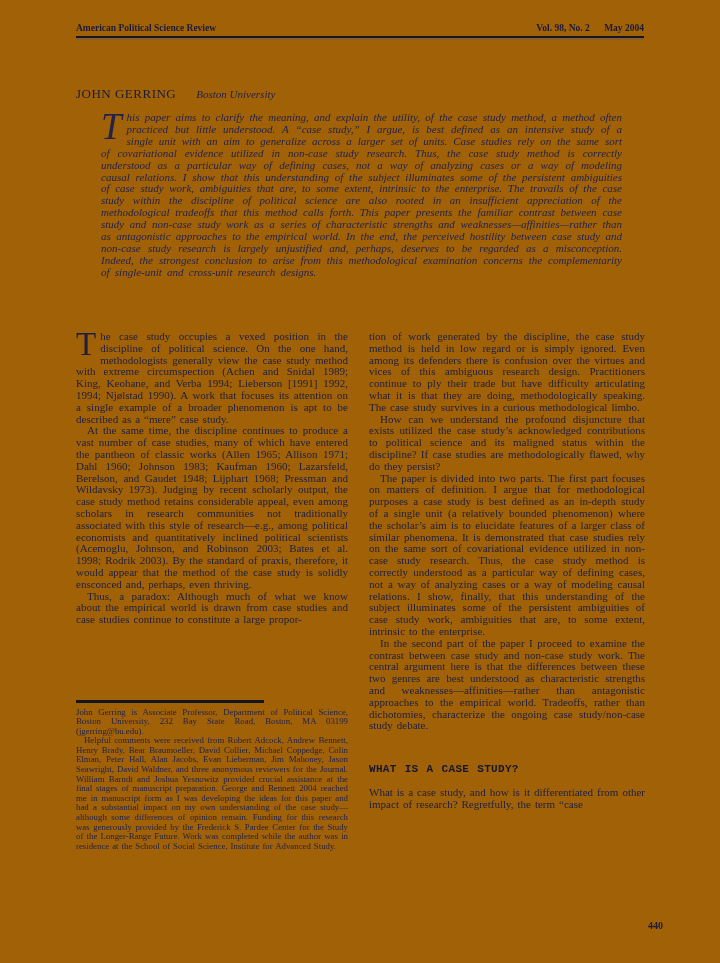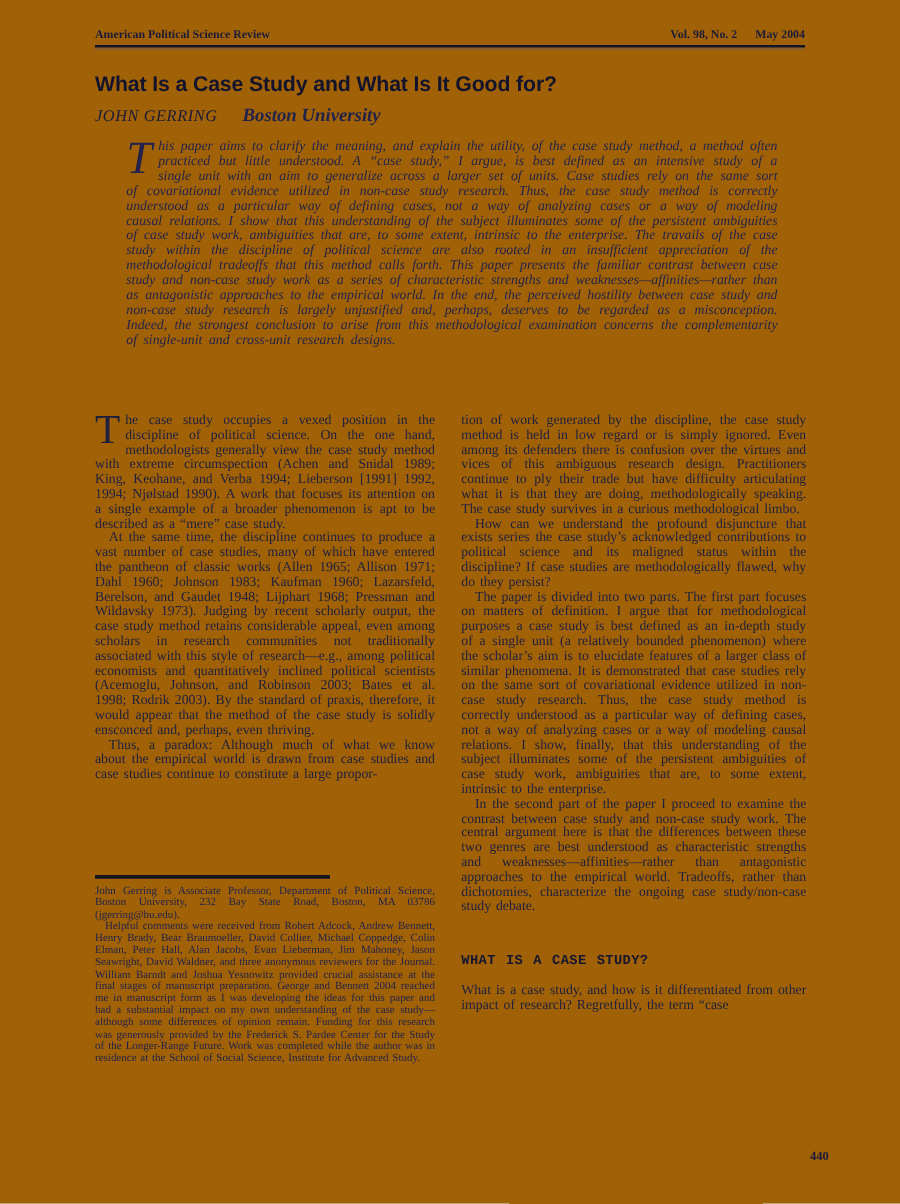--- a/index.html
+++ b/index.html
@@ -16,22 +16,22 @@
   .header-rule {
     position:absolute; top:36px; left:76px; width:568px; height:2px;
     background:#15152a; box-shadow:0 2px 0 rgba(90,90,110,0.35);
   }
   .title {
     position:absolute; top:58px; left:76px; margin:0;
     font-family:"Liberation Sans", sans-serif; font-size:17px; font-weight:bold;
     color:#13132b; letter-spacing:-0.1px;
   }
   .byline { position:absolute; top:84px; left:76px; }
-  .author { font-size:13px; letter-spacing:0.5px; color:#1b1b38;font-style:italic; }
-  .affiliation { font-style:italic; font-size:15px; margin-left:16px; color:#22224a;font-weight:bold; }
+  .author { font-size:13px; letter-spacing:0.5px; color:#1b1b38; }
+  .affiliation { font-style:italic; font-size:11px; margin-left:16px; color:#22224a; }
   .abstract {
     position:absolute; top:112px; left:101px; width:521px;
     font-style:italic; font-size:11px; line-height:11.9px;
     text-align:justify; word-spacing:2.5px; color:#22224a;
   }
   .dropcap-abs { float:left; font-size:37px; line-height:30px; padding-right:5px; font-style:italic; }
   .col { position:absolute; font-size:11px; line-height:11.8px; text-align:justify; word-spacing:1.2px; color:#20203e; }
   .col p { margin:0; }
   .col p.indent { text-indent:11px; }
   .col-left  { top:331px; left:76px;  width:272px; }
@@ -57,46 +57,45 @@
 
   <div class="header">
     <span>American Political Science Review</span>
     <span class="issue-block">
       <span>Vol. 98, No. 2</span>
       <span class="date">May 2004</span>
     </span>
   </div>
   <div class="header-rule"></div>
 
-  <h1 class="title">What Is a Case Study and What Is It Good for?</h1>
 
   <div class="byline">
     <span class="author">JOHN GERRING</span>
     <span class="affiliation">Boston University</span>
   </div>
 
   <div class="abstract">
     <span class="dropcap-abs">T</span><span>his paper aims to clarify the meaning, and explain the utility, of the case study method, a method often practiced but little understood. A “case study,” I argue, is best defined as an intensive study of a single unit with an aim to generalize across a larger set of units. Case studies rely on the same sort of covariational evidence utilized in non-case study research. Thus, the case study method is correctly understood as a particular way of defining cases, not a way of analyzing cases or a way of modeling causal relations. I show that this understanding of the subject illuminates some of the persistent ambiguities of case study work, ambiguities that are, to some extent, intrinsic to the enterprise. The travails of the case study within the discipline of political science are also rooted in an insufficient appreciation of the methodological tradeoffs that this method calls forth. This paper presents the familiar contrast between case study and non-case study work as a series of characteristic strengths and weaknesses—affinities—rather than as antagonistic approaches to the empirical world. In the end, the perceived hostility between case study and non-case study research is largely unjustified and, perhaps, deserves to be regarded as a misconception. Indeed, the strongest conclusion to arise from this methodological examination concerns the complementarity of single-unit and cross-unit research designs.</span>
   </div>
 
   <div class="col col-left">
     <p><span class="dropcap-body">T</span><span>he case study occupies a vexed position in the discipline of political science. On the one hand, methodologists generally view the case study method with extreme circumspection (Achen and Snidal 1989; King, Keohane, and Verba 1994; Lieberson [1991] 1992, 1994; Njølstad 1990). A work that focuses its attention on a single example of a broader phenomenon is apt to be described as a “mere” case study.</span></p>
     <p class="indent">At the same time, the discipline continues to produce a vast number of case studies, many of which have entered the pantheon of classic works (Allen 1965; Allison 1971; Dahl 1960; Johnson 1983; Kaufman 1960; Lazarsfeld, Berelson, and Gaudet 1948; Lijphart 1968; Pressman and Wildavsky 1973). Judging by recent scholarly output, the case study method retains considerable appeal, even among scholars in research communities not traditionally associated with this style of research—e.g., among political economists and quantitatively inclined political scientists (Acemoglu, Johnson, and Robinson 2003; Bates et al. 1998; Rodrik 2003). By the standard of praxis, therefore, it would appear that the method of the case study is solidly ensconced and, perhaps, even thriving.</p>
     <p class="indent">Thus, a paradox: Although much of what we know about the empirical world is drawn from case studies and case studies continue to constitute a large propor-</p>
   </div>
 
   <div class="footnote">
     <div class="footnote-rule"></div>
-    <p class="fn-p">John Gerring is Associate Professor, Department of Political Science, Boston University, 232 Bay State Road, Boston, MA 03786 (jgerring@bu.edu).</p>
+    <p class="fn-p">John Gerring is Associate Professor, Department of Political Science, Boston University, 232 Bay State Road, Boston, MA 03199 (jgerring@bu.edu).</p>
     <p class="fn-p indent">Helpful comments were received from Robert Adcock, Andrew Bennett, Henry Brady, Bear Braumoeller, David Collier, Michael Coppedge, Colin Elman, Peter Hall, Alan Jacobs, Evan Lieberman, Jim Mahoney, Jason Seawright, David Waldner, and three anonymous reviewers for the Journal. William Barndt and Joshua Yesnowitz provided crucial assistance at the final stages of manuscript preparation. George and Bennett 2004 reached me in manuscript form as I was developing the ideas for this paper and had a substantial impact on my own understanding of the case study—although some differences of opinion remain. Funding for this research was generously provided by the Frederick S. Pardee Center for the Study of the Longer-Range Future. Work was completed while the author was in residence at the School of Social Science, Institute for Advanced Study.</p>
   </div>
 
   <div class="col col-right">
     <p>tion of work generated by the discipline, the case study method is held in low regard or is simply ignored. Even among its defenders there is confusion over the virtues and vices of this ambiguous research design. Practitioners continue to ply their trade but have difficulty articulating what it is that they are doing, methodologically speaking. The case study survives in a curious methodological limbo.</p>
-    <p class="indent">How can we understand the profound disjuncture that exists series the case study’s acknowledged contributions to political science and its maligned status within the discipline? If case studies are methodologically flawed, why do they persist?</p>
+    <p class="indent">How can we understand the profound disjuncture that exists utilized the case study’s acknowledged contributions to political science and its maligned status within the discipline? If case studies are methodologically flawed, why do they persist?</p>
     <p class="indent">The paper is divided into two parts. The first part focuses on matters of definition. I argue that for methodological purposes a case study is best defined as an in-depth study of a single unit (a relatively bounded phenomenon) where the scholar’s aim is to elucidate features of a larger class of similar phenomena. It is demonstrated that case studies rely on the same sort of covariational evidence utilized in non-case study research. Thus, the case study method is correctly understood as a particular way of defining cases, not a way of analyzing cases or a way of modeling causal relations. I show, finally, that this understanding of the subject illuminates some of the persistent ambiguities of case study work, ambiguities that are, to some extent, intrinsic to the enterprise.</p>
     <p class="indent">In the second part of the paper I proceed to examine the contrast between case study and non-case study work. The central argument here is that the differences between these two genres are best understood as characteristic strengths and weaknesses—affinities—rather than antagonistic approaches to the empirical world. Tradeoffs, rather than dichotomies, characterize the ongoing case study/non-case study debate.</p>
     <h2 class="section-heading">WHAT IS A CASE STUDY?</h2>
     <p>What is a case study, and how is it differentiated from other impact of research? Regretfully, the term “case</p>
   </div>
 
   <div class="pagenum">440</div>
 
 </div>
 

